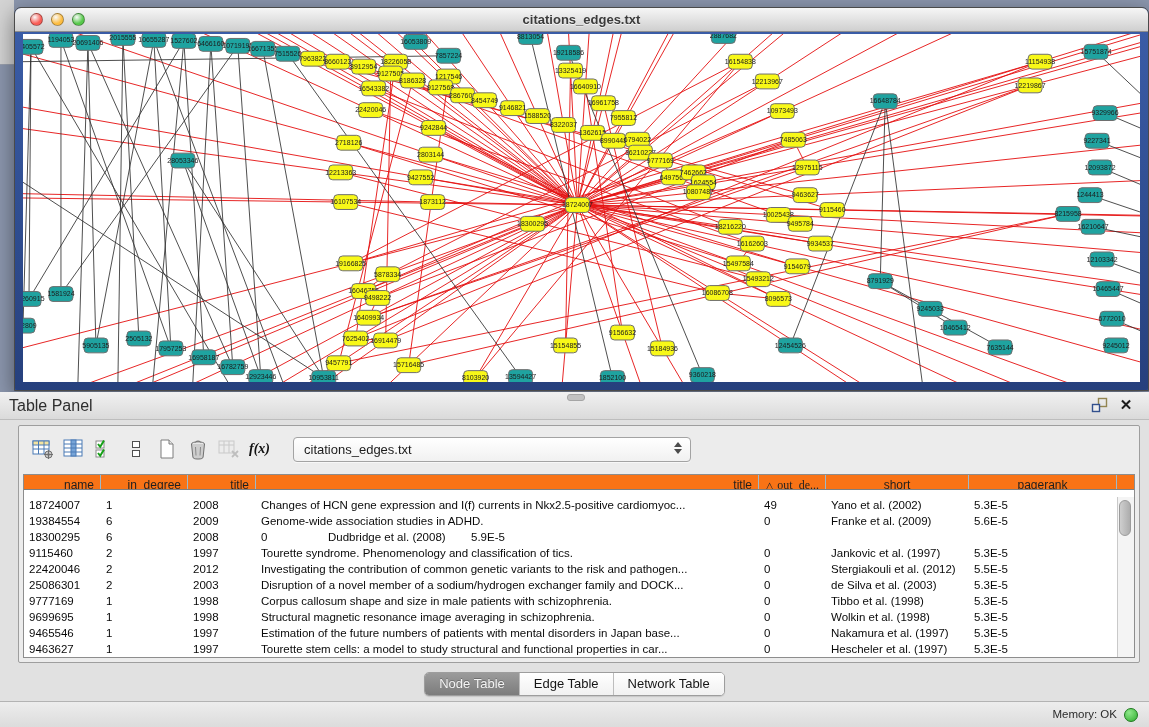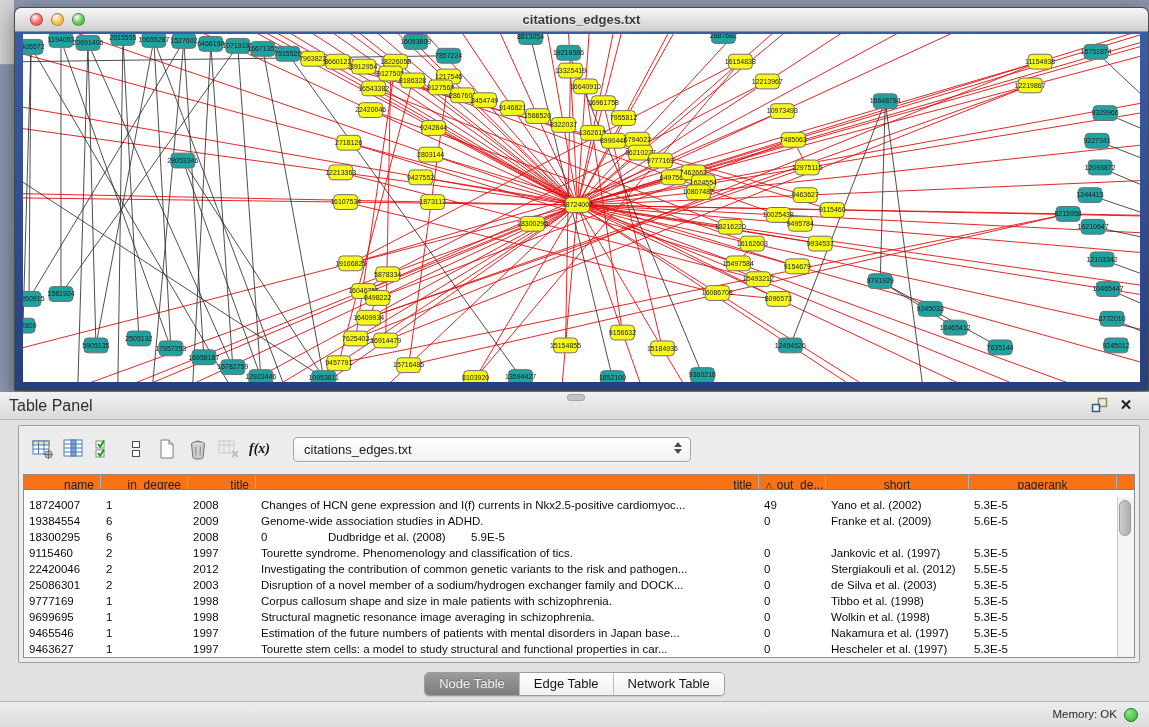--- a/index.html
+++ b/index.html
@@ -916,21 +916,21 @@
             <i class="dn"></i>
           </span>
       </div>
     </div>
     <div class="table-area">
       <div class="thead" id="thead">
           <div class="th" style="width: 77px; text-align: right;"><span>name</span></div>
           <div class="th" style="width: 87px; text-align: right;"><span>in_degree</span></div>
           <div class="th" style="width: 68px; text-align: right;"><span>title</span></div>
           <div class="th" style="width: 503px; text-align: right;"><span>title</span></div>
-          <div class="th" style="width: 67px; text-align: center;"><span class="sort">△</span><span>out_de...</span></div>
+          <div class="th" style="width: 67px; text-align: right; font-family: Liberation Serif, serif;"><span class="sort">△</span><span>out_de...</span></div>
           <div class="th" style="width: 143px; text-align: center;"><span>short</span></div>
           <div class="th" style="width: 148px; text-align: center;"><span>pagerank</span></div>
         </div>
       <div class="tbody" id="tbody">
           <div class="tr">
             <div class="td" style="width: 77px;">18724007</div>
             <div class="td" style="width: 87px;">1</div>
             <div class="td" style="width: 68px;">2008</div>
             <div class="td" style="width: 503px;">Changes of HCN gene expression and I(f) currents in Nkx2.5-positive cardiomyoc...</div>
             <div class="td" style="width: 67px;">49</div>

